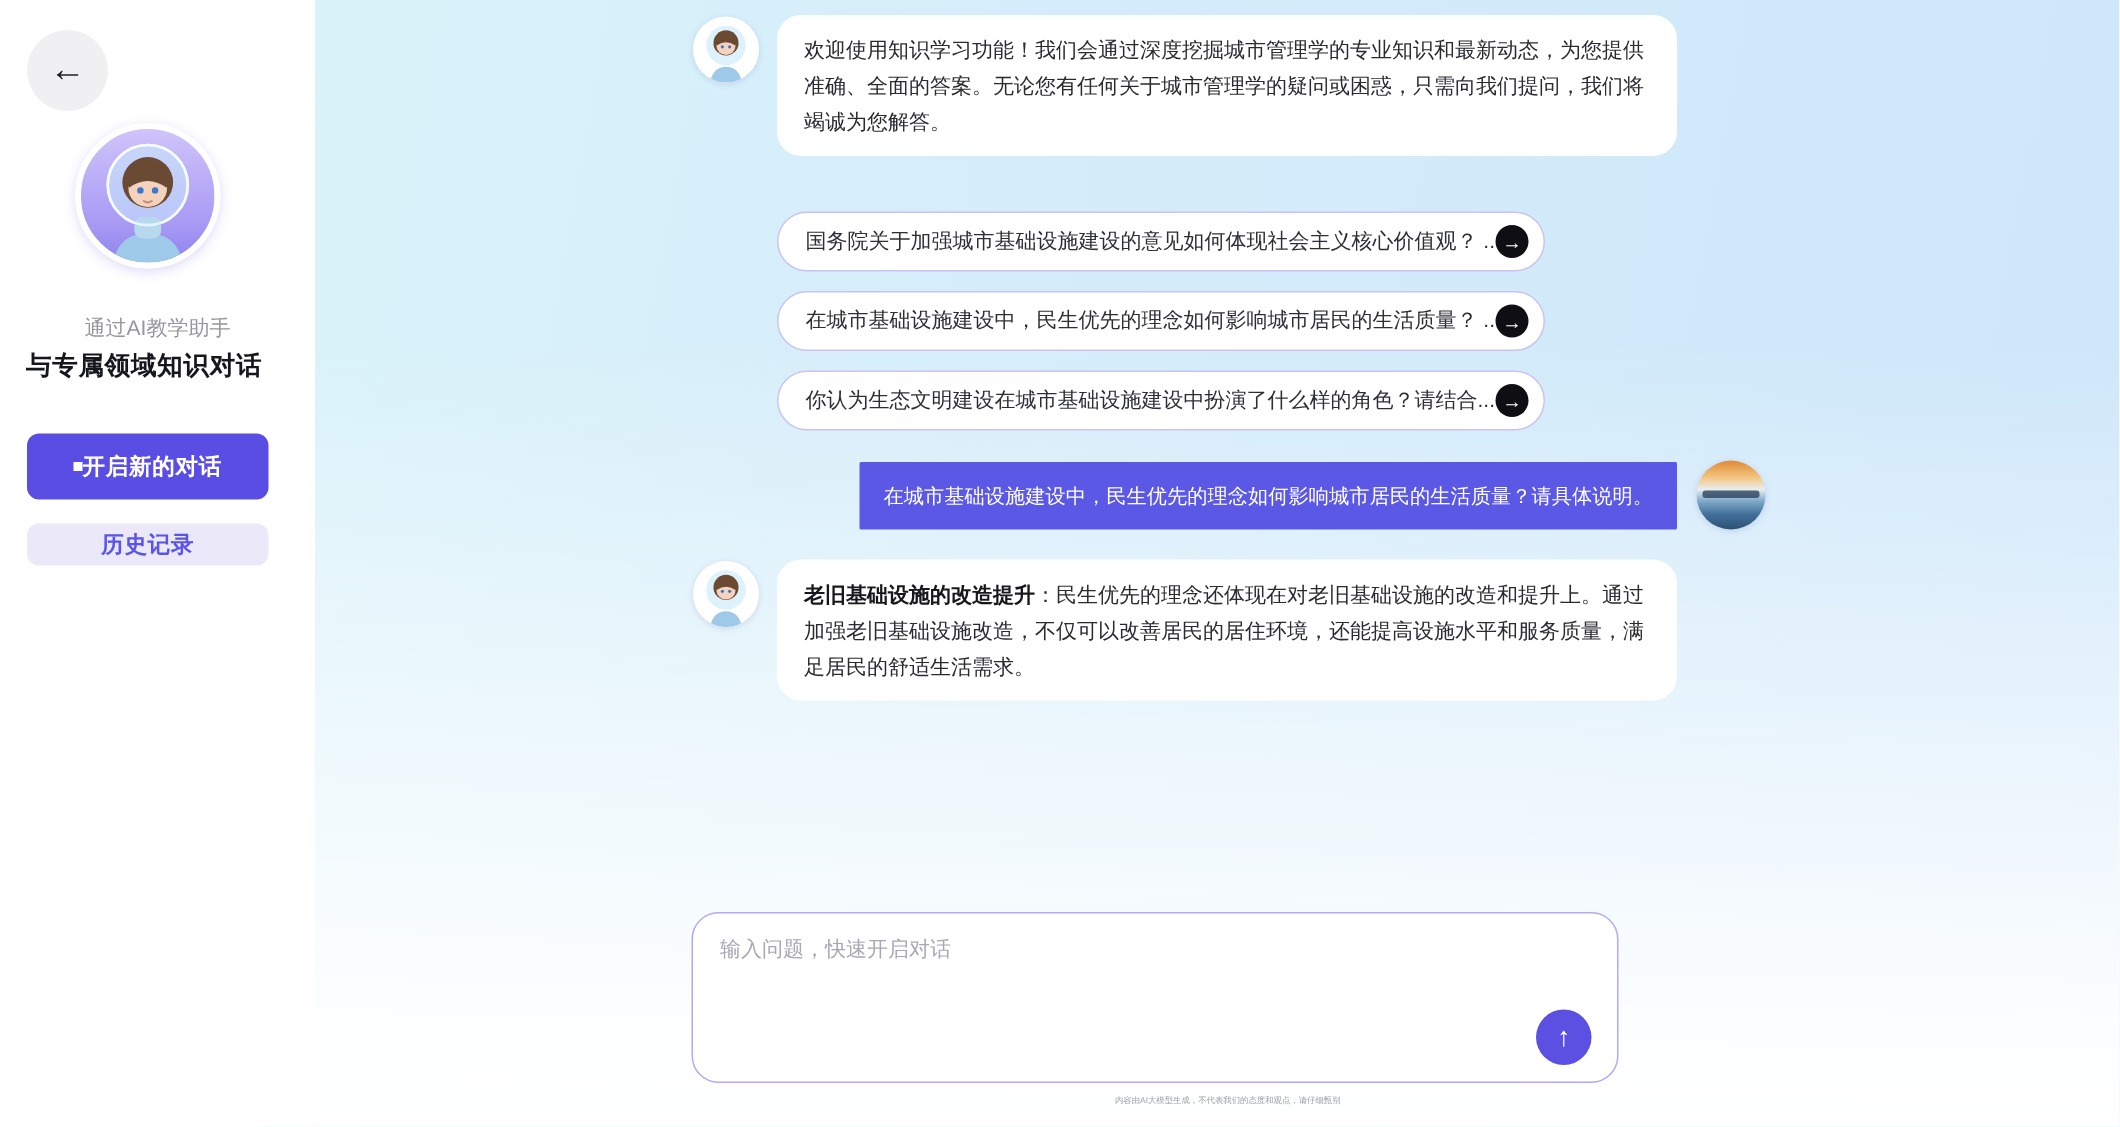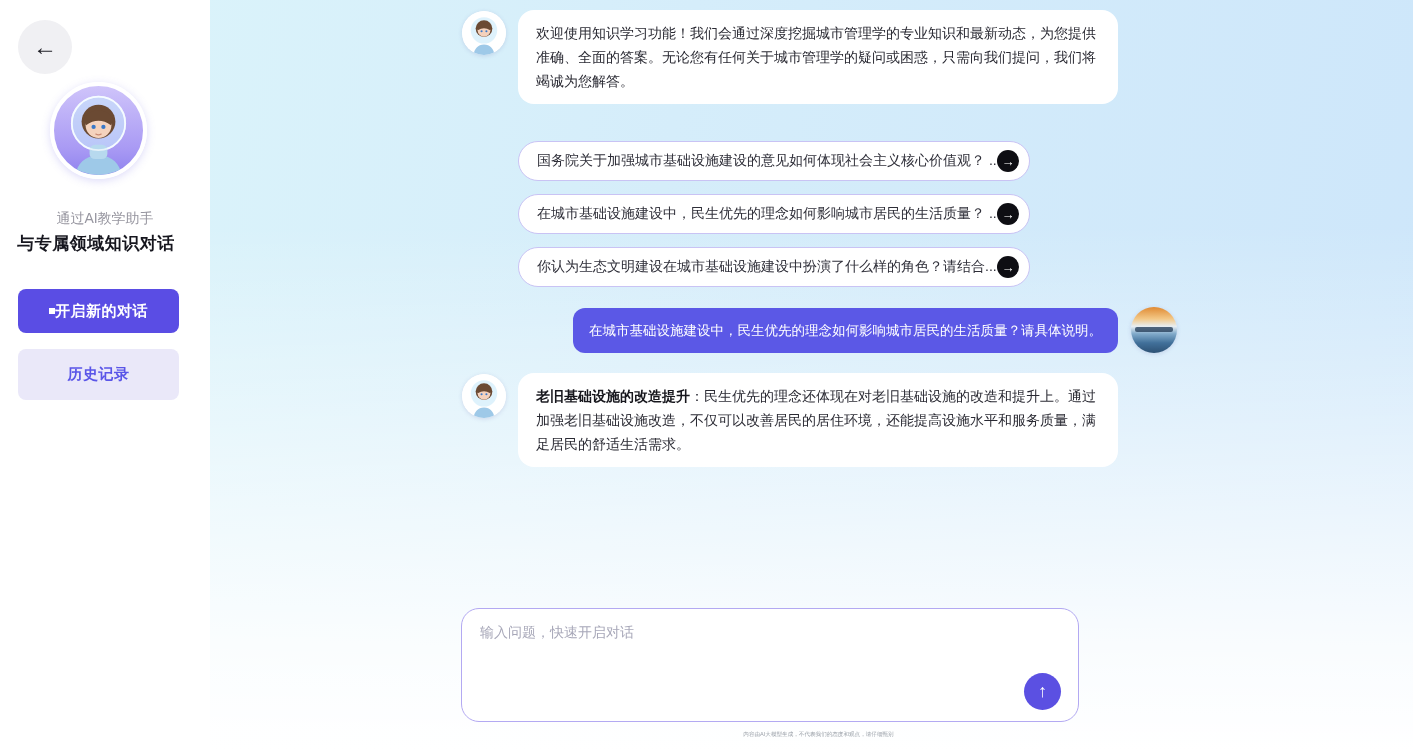--- a/index.html
+++ b/index.html
@@ -19,21 +19,21 @@
     background:linear-gradient(180deg,#cfc4fa 0%,#a99af4 70%,#8f83ee 100%);
     border:4px solid #ffffff;box-sizing:border-box;box-shadow:0 2px 8px rgba(120,110,230,.25);overflow:hidden;}
   .sidebar-subtitle{position:absolute;left:0;top:210px;width:210px;text-align:center;
     font-size:14px;color:#96959f;}
   .sidebar-title{position:absolute;left:0;top:232px;width:192px;text-align:center;
     font-size:17px;font-weight:bold;color:#16161e;letter-spacing:.5px;}
   .new-chat-btn{position:absolute;left:18px;top:289px;width:161px;height:44px;border-radius:8px;
     background:#5a4de4;color:#ffffff;font-size:15px;font-weight:bold;
     display:flex;align-items:center;justify-content:center;gap:0;cursor:pointer;letter-spacing:.5px;}
   .sq-bullet{display:inline-block;width:6px;height:6px;background:#ffffff;}
-  .history-btn{position:absolute;left:18px;top:349px;width:161px;height:51px;border-radius:8px;
+  .history-btn{position:absolute;left:18px;top:349px;width:161px;height:28px;border-radius:8px;
     background:#eae8f9;color:#5a55e8;font-size:15px;font-weight:bold;
     display:flex;align-items:center;justify-content:center;cursor:pointer;letter-spacing:.5px;text-align:center;}
 
   
   .chat{position:absolute;left:210px;top:0;width:1203px;height:751px;}
   .messages{position:absolute;left:0;top:0;width:1203px;height:589px;overflow:hidden;}
 
   .ai-avatar{position:absolute;width:44px;height:44px;border-radius:50%;background:#ffffff;
     overflow:hidden;box-shadow:0 1px 4px rgba(90,90,160,.18);}
   .ai-avatar-1{left:252px;top:11px;}
@@ -49,21 +49,21 @@
   .suggestion{position:absolute;left:308px;width:512px;height:40px;box-sizing:border-box;
     background:#ffffff;border:1px solid #c9c3f4;border-radius:20px;cursor:pointer;
     display:flex;align-items:center;justify-content:space-between;padding:0 10px 0 18px;
     font-size:14px;color:#2e2e38;}
   .sugg-1{top:141px;} .sugg-2{top:194px;} .sugg-3{top:247px;}
   .sugg-label{white-space:nowrap;overflow:hidden;}
   .sugg-arrow{flex:0 0 auto;width:22px;height:22px;border-radius:50%;background:#0e0e13;
     color:#ffffff;display:flex;align-items:center;justify-content:center;font-size:13px;line-height:1;}
 
   .user-bubble{position:absolute;right:295px;top:308px;height:45px;max-width:560px;
-    background:#5b58e6;border-radius:12px;color:#ffffff;font-size:13.5px;
+    background:#5b58e6;border-radius:1px;color:#ffffff;font-size:13.5px;
     display:flex;align-items:center;padding:0 16px;white-space:nowrap;}
   .user-avatar{position:absolute;left:921px;top:307px;width:46px;height:46px;border-radius:50%;
     overflow:hidden;box-shadow:0 1px 4px rgba(90,90,160,.2);
     background:linear-gradient(180deg,#e08a33 0%,#f3c887 26%,#e8eef2 42%,#82abcb 58%,#41709a 78%,#2d5174 100%);}
   .user-avatar::after{content:"";position:absolute;left:4px;top:20px;width:38px;height:5px;
     background:rgba(32,56,84,.75);border-radius:2px;}
 
   
   .composer{position:absolute;left:251px;top:608px;width:618px;height:114px;box-sizing:border-box;
     background:#ffffff;border:1.5px solid #b3a9f2;border-radius:18px;}

